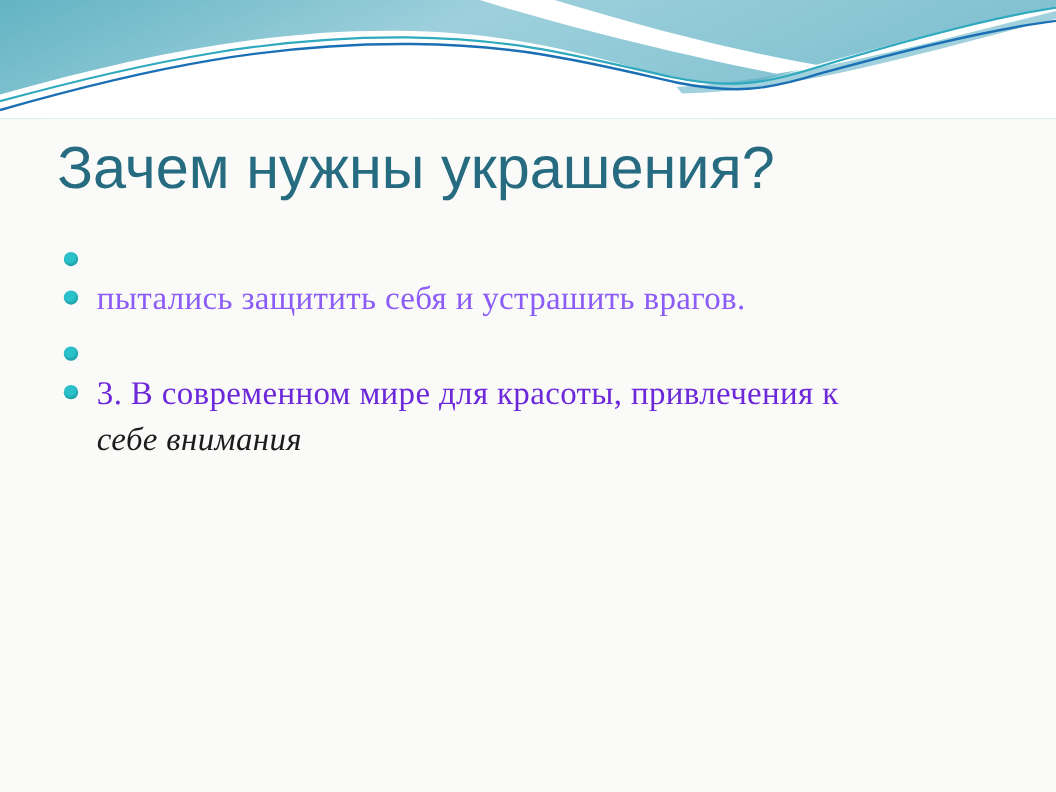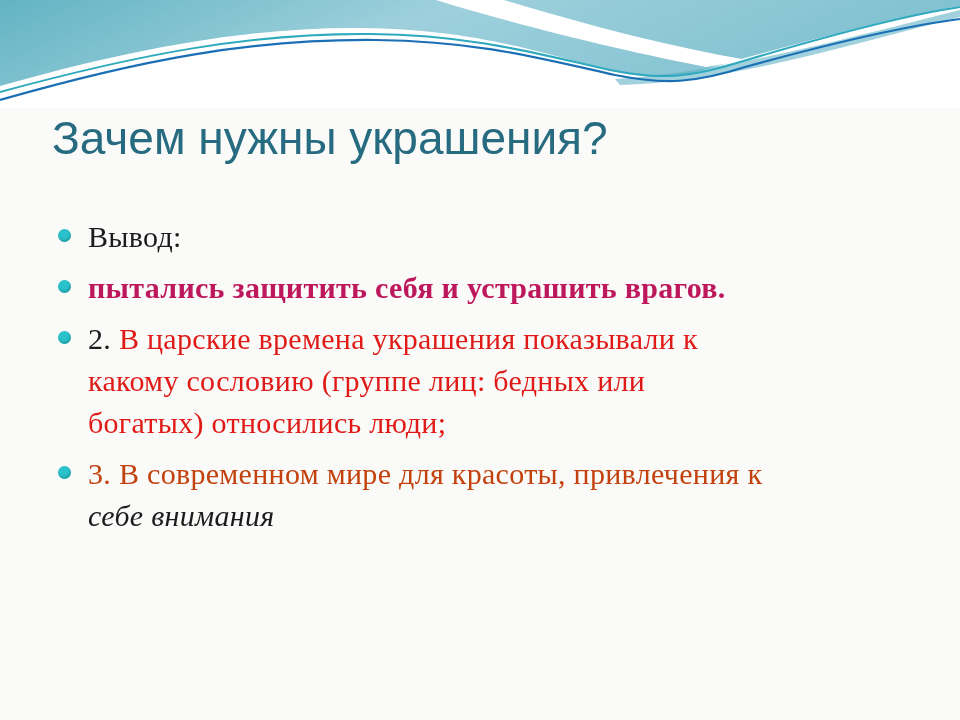--- a/index.html
+++ b/index.html
@@ -17,25 +17,25 @@
     position: absolute;
     top: 0; left: 0;
     width: 960px;
     height: 108px;
     display: block;
   }
 
   .title {
     position: absolute;
     left: 52px;
-    top: 112px;
+    top: 122px;
     margin: 0;
     font-family: "Liberation Sans", sans-serif;
     font-weight: 400;
-    font-size: 46px;
+    font-size: 54px;
     letter-spacing: 0px;
     line-height: 1.15;
     white-space: nowrap;
   }
 
   .content {
     position: absolute;
     left: 58px;
     top: 216px;
     width: 860px;
@@ -95,43 +95,35 @@
     <path d="M0,100 C 140,60 250,39 375,40 C 475,41 535,57 615,75
              C 665,85 695,83 745,67 C 825,45 905,26 960,19" fill="none" stroke-width="2.2" stroke="#1a6fb5"></path>
   </svg>
 
   <h1 class="title" style="color: rgb(38, 107, 128);">Зачем нужны украшения?</h1>
 
   <div class="content">
 
     <div class="bullet">
       <span class="dot" style="background-color: rgb(42, 193, 202);"></span>
+    </div>
+
+    <div class="bullet">
+      <span class="dot" style="background-color: rgb(42, 193, 202);"></span>
       <div class="bullet-text">
-        <span class="line"><span class="run" style="color: rgb(28, 28, 28);">Вывод:</span></span>
+        <span class="line"><span class="run" style="color: #8b5cf6;">пытались защитить себя и устрашить врагов.</span></span>
       </div>
     </div>
 
     <div class="bullet">
       <span class="dot" style="background-color: rgb(42, 193, 202);"></span>
-      <div class="bullet-text">
-        <span class="line"><span class="run" style="color: #be185d; font-weight: bold;">пытались защитить себя и устрашить врагов.</span></span>
-      </div>
     </div>
 
     <div class="bullet">
       <span class="dot" style="background-color: rgb(42, 193, 202);"></span>
       <div class="bullet-text">
-        <span class="line"><span class="run" style="color: rgb(28, 28, 28);">2.</span><span class="run" style="color: rgb(224, 27, 23);"> В царские времена украшения показывали к</span></span>
-        <span class="line"><span class="run" style="color: rgb(224, 27, 23);">какому сословию (группе лиц: бедных или</span></span>
-        <span class="line"><span class="run" style="color: rgb(224, 27, 23);">богатых) относились люди;</span></span>
-      </div>
-    </div>
-
-    <div class="bullet">
-      <span class="dot" style="background-color: rgb(42, 193, 202);"></span>
-      <div class="bullet-text">
-        <span class="line"><span class="run" style="color: #c2410c;">3. В современном мире для красоты, привлечения к</span></span>
+        <span class="line"><span class="run" style="color: #6d28d9;">3. В современном мире для красоты, привлечения к</span></span>
         <span class="line"><span class="run" style="color: rgb(28, 28, 28); font-style: italic;">себе внимания</span></span>
       </div>
     </div>
 
   </div>
 </div>
 
 </body></html>

